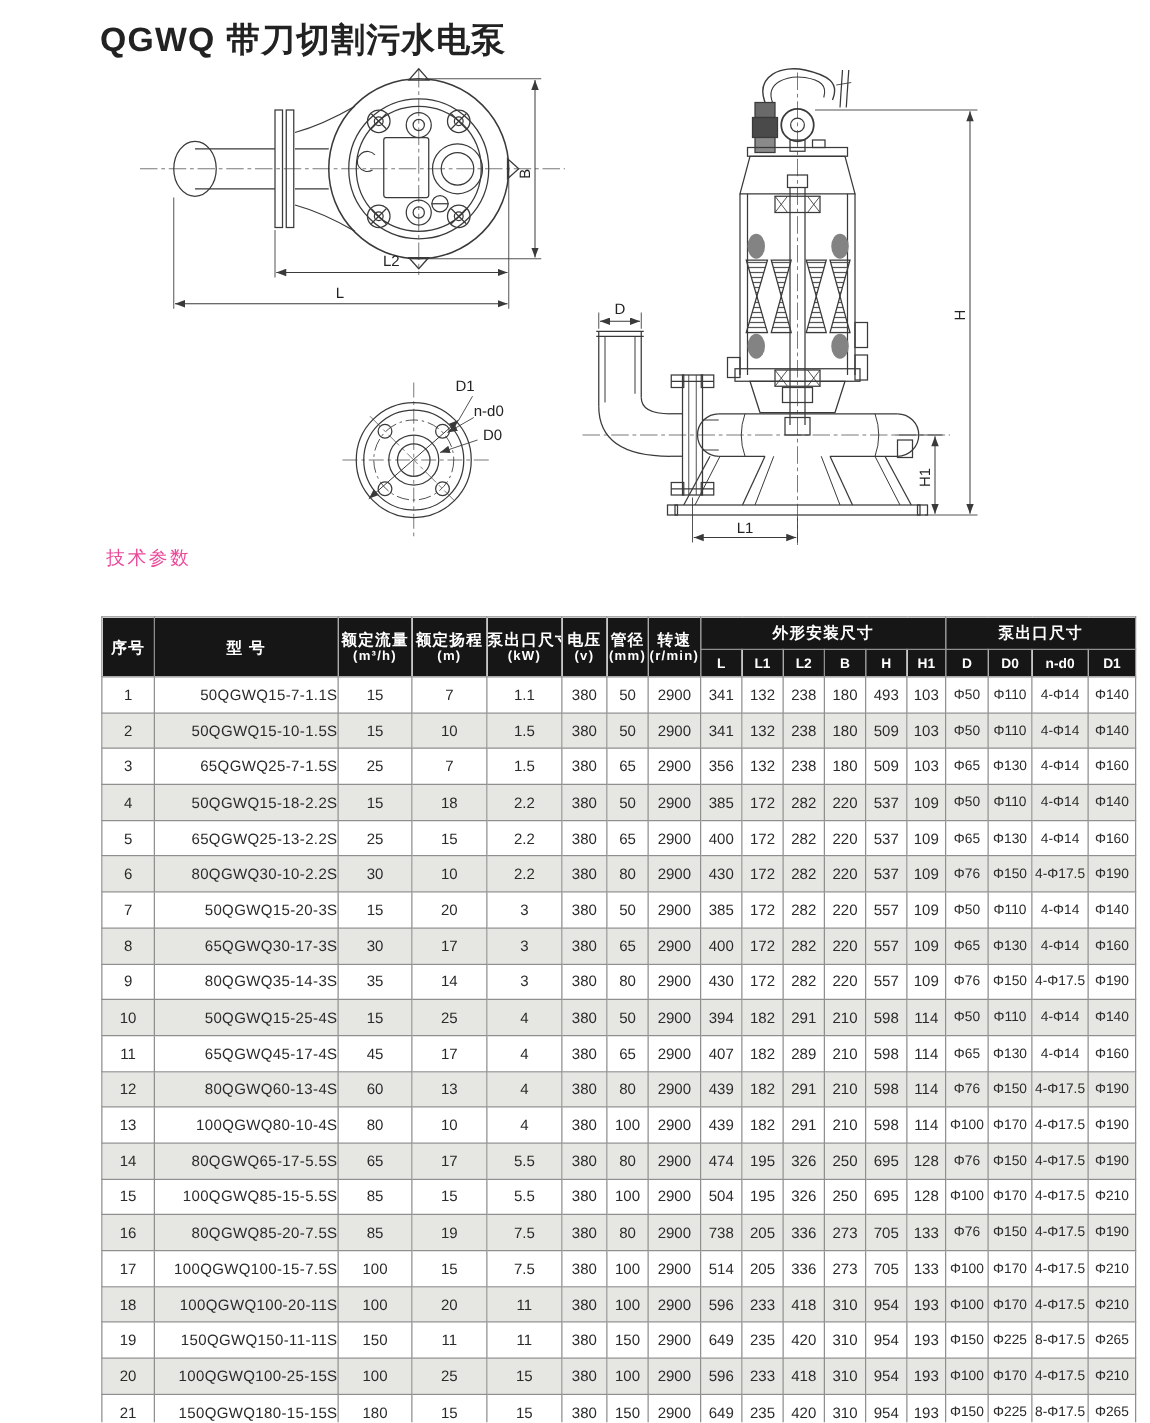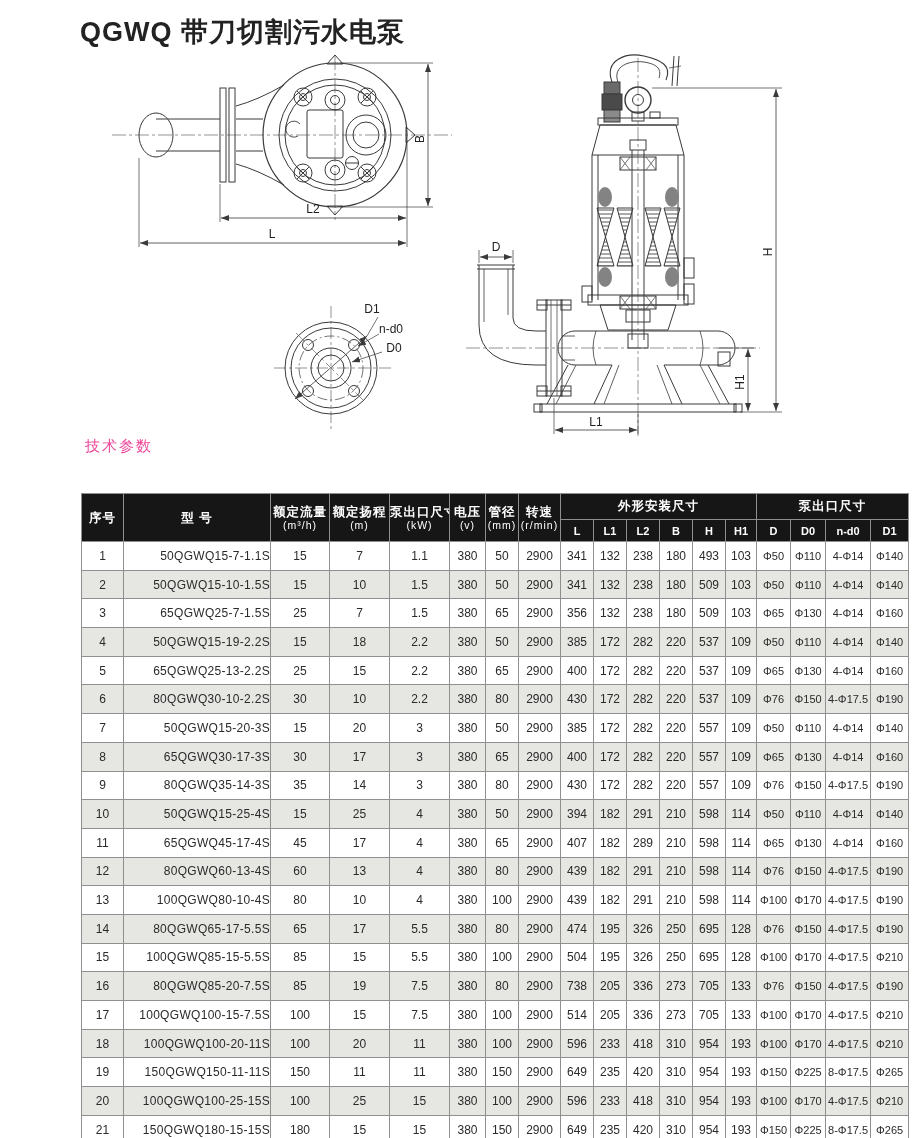--- a/index.html
+++ b/index.html
@@ -12,21 +12,21 @@
   .drawings-svg { position:absolute; left:0; top:0; }
 
   .section-label { position:absolute; left:85px; top:437px; font-size:15px; color:#ec4899; letter-spacing:2px; }
 
   table.spec { position:absolute; left:81px; top:493px; width:827px; border-collapse:collapse; table-layout:fixed; }
   table.spec th, table.spec td { border:1px solid #8f8f8f; overflow:hidden; white-space:nowrap; }
   table.spec thead th { background:#161616; color:#ffffff; font-weight:bold; padding:0; }
   table.spec thead .grp-row th { height:26px; font-size:12.5px; letter-spacing:1px; }
   table.spec thead .sub-row th { height:22px; font-size:11px; }
   table.spec thead th .hlabel { display:block; font-size:12.5px; line-height:14px; }
-  table.spec thead th .hunit  { display:block; font-size:10.5px; line-height:12px; font-weight:normal; }
+  table.spec thead th .hunit  { display:block; font-size:10.5px; line-height:12px; font-weight:bold; }
   table.spec tbody td { height:28.7px; font-size:12px; color:#2a2a2a; text-align:center; background:#ffffff; }
   table.spec tbody tr:nth-child(even) td { background:#e6e6e3; }
   table.spec tbody td.model { text-align:right; padding-left:10px; letter-spacing:0.3px; }
   table.spec tbody td.small { font-size:11px; }
 </style>
 </head>
 <body>
 
 <div class="page">
 
@@ -395,21 +395,21 @@
           <td>180</td>
           <td>509</td>
           <td>103</td>
           <td class="small">Φ65</td>
           <td class="small">Φ130</td>
           <td class="small">4-Φ14</td>
           <td class="small">Φ160</td>
         </tr>
         <tr>
           <td>4</td>
-          <td class="model">50QGWQ15-19-2.2S</td>
+          <td class="model">50QGWQ15-18-2.2S</td>
           <td>15</td>
           <td>18</td>
           <td>2.2</td>
           <td>380</td>
           <td>50</td>
           <td>2900</td>
           <td>385</td>
           <td>172</td>
           <td>282</td>
           <td>220</td>

